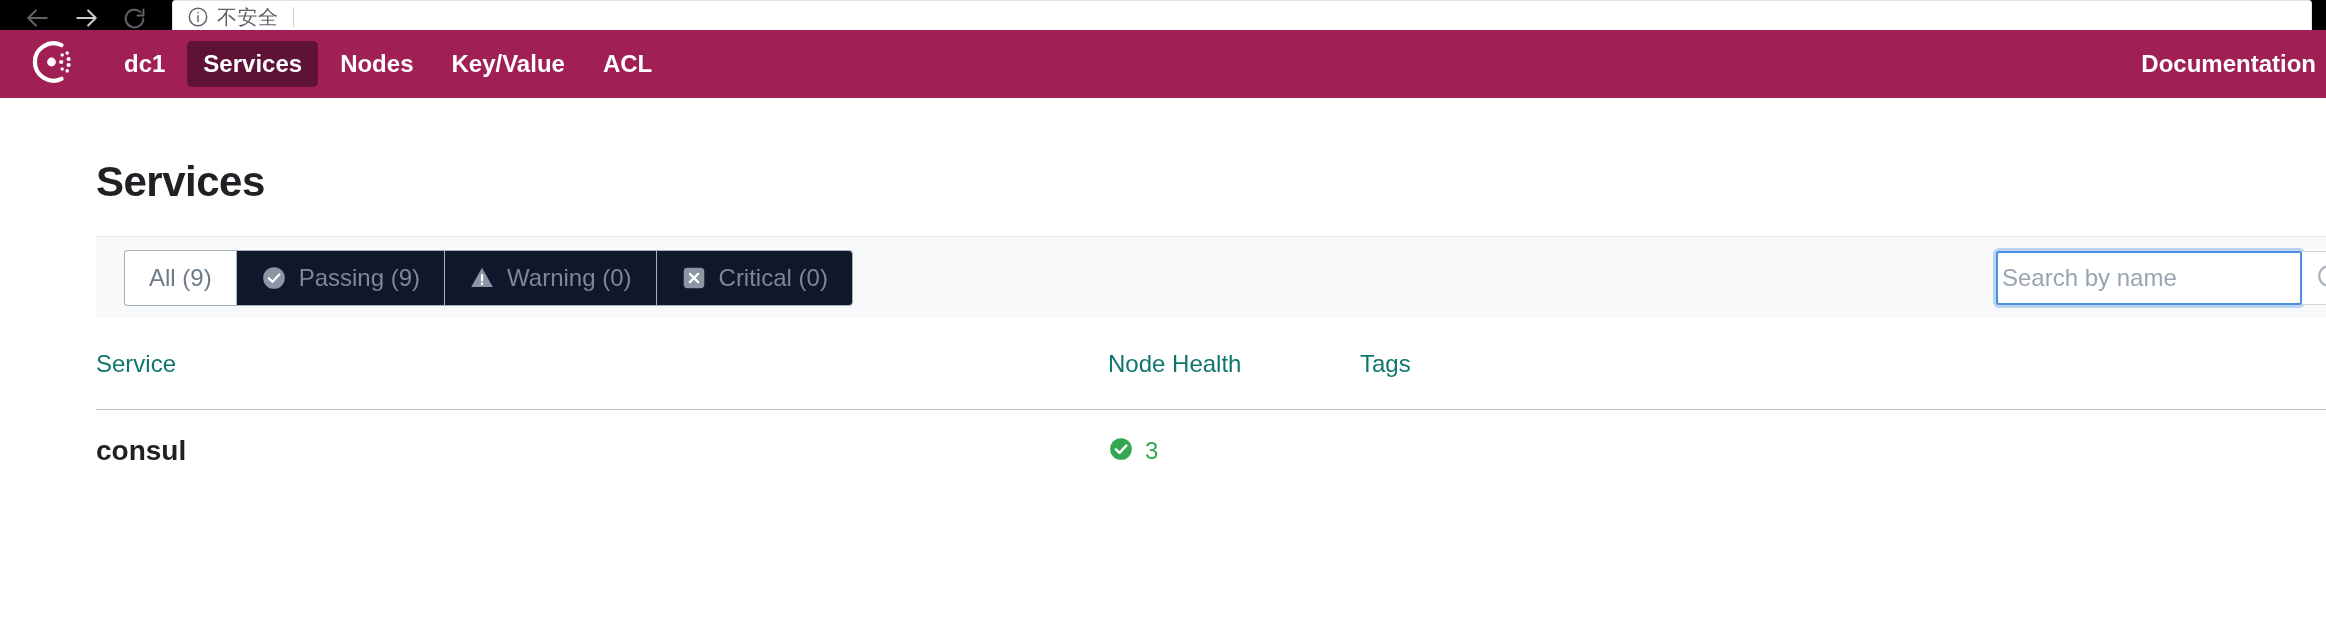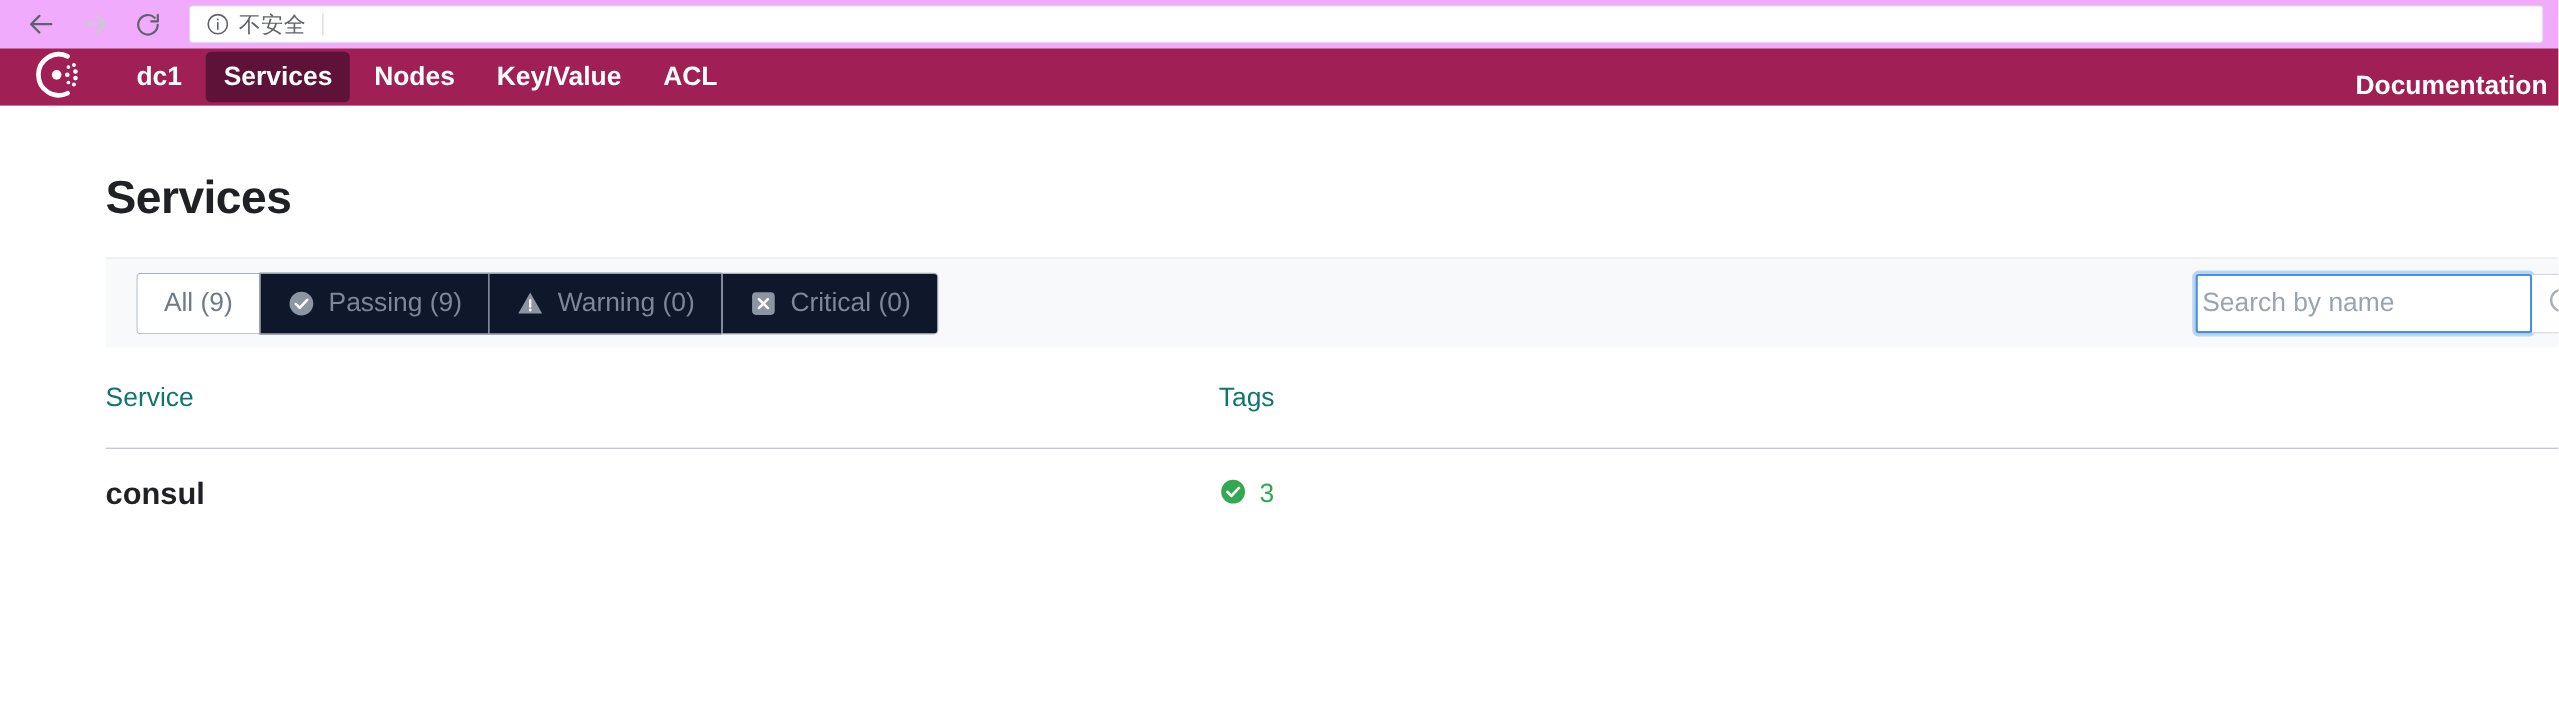--- a/index.html
+++ b/index.html
@@ -6,24 +6,23 @@
   html, body {
     width: 2326px;
     height: 644px;
     overflow: hidden;
     background: #ffffff;
     font-family: "Liberation Sans", sans-serif;
   }
 
   
   .browser-chrome {
-    height: 44px;
-    background: #f0abfc;
-    display: flex;
-    align-items: center;
+    height: 30px;
+    background: #000000;
+    display: flex;
     padding: 0 14px;
     gap: 0;
   }
   .nav-btn {
     width: 48px;
     height: 36px;
     display: flex;
     align-items: center;
     justify-content: center;
     border-radius: 50%;
@@ -60,21 +59,21 @@
   .url-text {
     font-size: 20px;
     color: #5f6368;
     white-space: nowrap;
     overflow: hidden;
   }
   .url-host { color: #202124; font-weight: bold; }
 
   
   .consul-nav {
-    height: 52px;
+    height: 68px;
     background: #a02056;
     display: flex;
     align-items: center;
     padding: 0 22px 0 26px;
     position: relative;
   }
   .logo-wrap {
     width: 54px;
     height: 54px;
     display: flex;
@@ -337,20 +336,21 @@
             <circle cx="12" cy="12" r="9"></circle>
           </svg>
         </span>
       </div>
     </div>
   </div>
 
   <div class="svc-table">
     <div class="svc-head">
       <div class="col-service th">Service</div>
+      <div class="col-health th">Node Health</div>
       <div class="col-tags th">Tags</div>
     </div>
 
     <div class="svc-row">
       <div class="col-service">
         <span class="svc-name">consul</span>
       </div>
       <div class="col-health">
         <div class="health-cell">
           <span>

